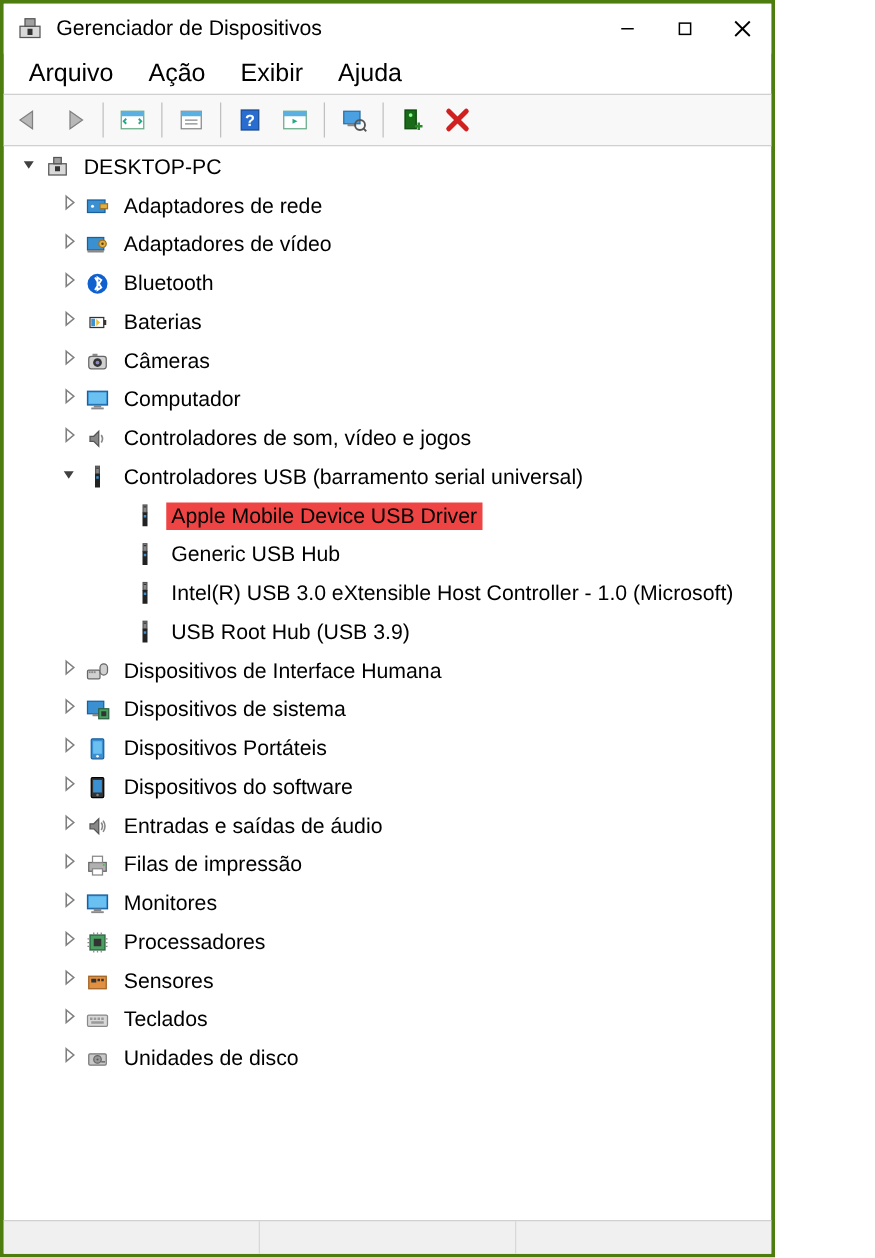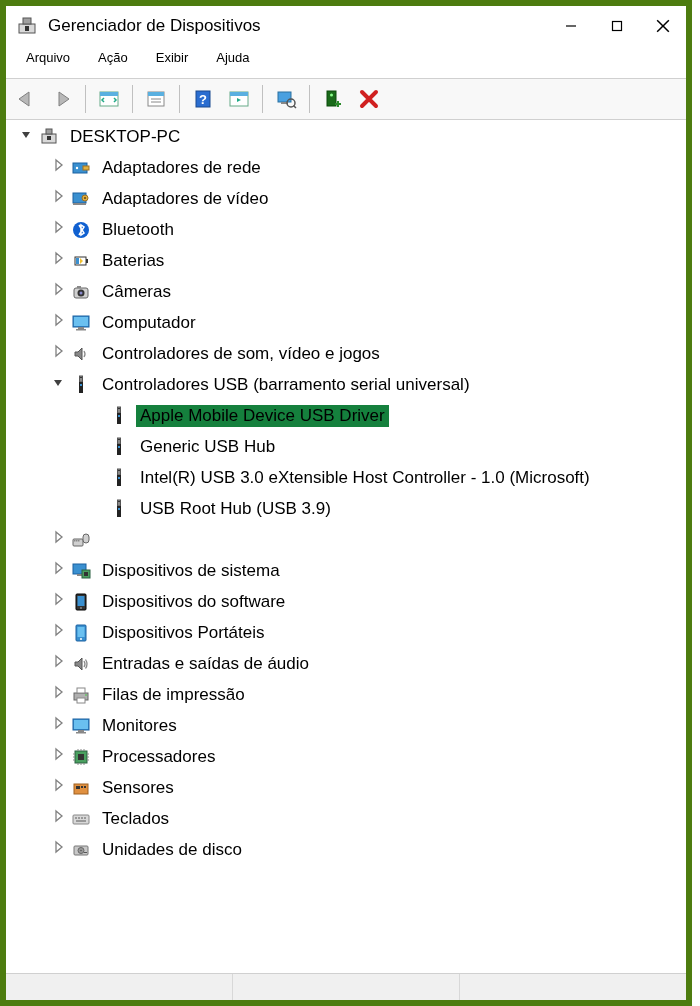--- a/index.html
+++ b/index.html
@@ -1,31 +1,31 @@
 <!DOCTYPE html>
 <html><head>
 <meta charset="utf-8">
 <style>
 html,body{margin:0;padding:0;font-family:"Segoe UI",Tahoma,sans-serif;font-size:16px;color:#000;background:#fff}
-.window{width:692px;height:1006px;border:6px solid #4d7c0f;box-sizing:border-box;display:flex;flex-direction:column}
+.window{width:620px;height:1006px;border:3px solid #4d7c0f;box-sizing:border-box;display:flex;flex-direction:column}
 .titlebar{height:40px;display:flex;align-items:center;padding:0 0 0 10px;background:#fff}
 .titlebar .app-icon{width:22px;height:22px;margin-right:10px;display:flex;align-items:center;justify-content:center}
 .titlebar .title-text{flex:1;font-size:17px}
 .titlebar .win-btn{width:46px;height:40px;display:flex;align-items:center;justify-content:center}
-.menubar{height:32px;display:flex;align-items:flex-start;padding:0 6px;font-size:13px}
+.menubar{height:32px;display:flex;align-items:flex-end;padding:0 6px;font-size:20px}
 .menubar .menu-item{padding:4px 14px;cursor:default}
 .toolbar{height:40px;border-top:1px solid #d0d0d0;border-bottom:1px solid #d0d0d0;display:flex;align-items:center;padding:0 4px;gap:4px;background:#f8f8f8}
 .tb-btn{width:32px;height:32px;display:flex;align-items:center;justify-content:center}
 .tb-sep{width:1px;height:28px;background:#c0c0c0;margin:0 3px}
 .tree-container{flex:1;overflow:auto;padding:6px 4px}
 .tree-row{display:flex;align-items:flex-start;height:31px;font-size:17px;white-space:nowrap}
 .tree-row .expander{width:16px;height:16px;display:flex;align-items:center;justify-content:center;flex-shrink:0}
 .tree-row .row-icon{width:22px;height:22px;display:flex;align-items:center;justify-content:center;margin:0 6px 0 4px;flex-shrink:0}
 .tree-row .row-label{padding:1px 4px}
-.tree-row.selected .row-label{background:#15803d}
+.tree-row.selected .row-label{background:#ef4444}
 .indent{display:inline-block;flex-shrink:0}
 .statusbar{height:26px;border-top:1px solid #d0d0d0;background:#f0f0f0;display:flex}
 .statusbar .cell{flex:1;border-right:1px solid #d8d8d8}
 svg{display:block}
 </style>
 </head>
 <body>
 
 <div class="window">
 
@@ -339,20 +339,21 @@
         </span>
     <span class="row-icon">
           <svg width="20" height="20" viewBox="0 0 20 20">
             <rect x="2" y="9" width="10" height="7" rx="1" fill="#d0d0d0" stroke="#666"></rect>
             <rect x="3" y="10" width="1.5" height="1.5" fill="#888"></rect>
             <rect x="5" y="10" width="1.5" height="1.5" fill="#888"></rect>
             <rect x="7" y="10" width="1.5" height="1.5" fill="#888"></rect>
             <rect x="12" y="4" width="6" height="9" rx="3" fill="#d0d0d0" stroke="#666"></rect>
           </svg>
         </span>
+    <span class="row-label">Dispositivos de Interface Humana</span>
   </div>
       <div class="tree-row">
     <span class="indent" style="width:40px"></span>
     <span class="expander">
           <svg width="12" height="14" viewBox="0 0 12 14">
             <path d="M4 2 L10 7 L4 12 Z" fill="none" stroke="#808080" stroke-width="1.3"></path>
           </svg>
         </span>
     <span class="row-icon">
           <svg width="20" height="20" viewBox="0 0 20 20">
@@ -366,42 +367,42 @@
   </div>
       <div class="tree-row">
     <span class="indent" style="width:40px"></span>
     <span class="expander">
           <svg width="12" height="14" viewBox="0 0 12 14">
             <path d="M4 2 L10 7 L4 12 Z" fill="none" stroke="#808080" stroke-width="1.3"></path>
           </svg>
         </span>
     <span class="row-icon">
           <svg width="20" height="20" viewBox="0 0 20 20">
+            <rect x="5" y="2" width="10" height="16" rx="1" fill="#3a90d0" stroke="#1a60a0"></rect>
+            <rect x="6.5" y="4" width="7" height="10" fill="#6ac0f0"></rect>
+            <circle cx="10" cy="16" r="1" fill="#fff"></circle>
+          </svg>
+        </span>
+    <span class="row-label">Dispositivos Portáteis</span>
+  </div>
+      <div class="tree-row">
+    <span class="indent" style="width:40px"></span>
+    <span class="expander">
+          <svg width="12" height="14" viewBox="0 0 12 14">
+            <path d="M4 2 L10 7 L4 12 Z" fill="none" stroke="#808080" stroke-width="1.3"></path>
+          </svg>
+        </span>
+    <span class="row-icon">
+          <svg width="20" height="20" viewBox="0 0 20 20">
             <rect x="5" y="2" width="10" height="16" rx="1" fill="#333" stroke="#000"></rect>
             <rect x="6.5" y="4" width="7" height="10" fill="#3a90d0"></rect>
             <circle cx="10" cy="16" r="1" fill="#888"></circle>
           </svg>
         </span>
     <span class="row-label">Dispositivos do software</span>
-  </div>
-      <div class="tree-row">
-    <span class="indent" style="width:40px"></span>
-    <span class="expander">
-          <svg width="12" height="14" viewBox="0 0 12 14">
-            <path d="M4 2 L10 7 L4 12 Z" fill="none" stroke="#808080" stroke-width="1.3"></path>
-          </svg>
-        </span>
-    <span class="row-icon">
-          <svg width="20" height="20" viewBox="0 0 20 20">
-            <rect x="5" y="2" width="10" height="16" rx="1" fill="#3a90d0" stroke="#1a60a0"></rect>
-            <rect x="6.5" y="4" width="7" height="10" fill="#6ac0f0"></rect>
-            <circle cx="10" cy="16" r="1" fill="#fff"></circle>
-          </svg>
-        </span>
-    <span class="row-label">Dispositivos Portáteis</span>
   </div>
       <div class="tree-row">
     <span class="indent" style="width:40px"></span>
     <span class="expander">
           <svg width="12" height="14" viewBox="0 0 12 14">
             <path d="M4 2 L10 7 L4 12 Z" fill="none" stroke="#808080" stroke-width="1.3"></path>
           </svg>
         </span>
     <span class="row-icon">
           <svg width="20" height="20" viewBox="0 0 20 20">

